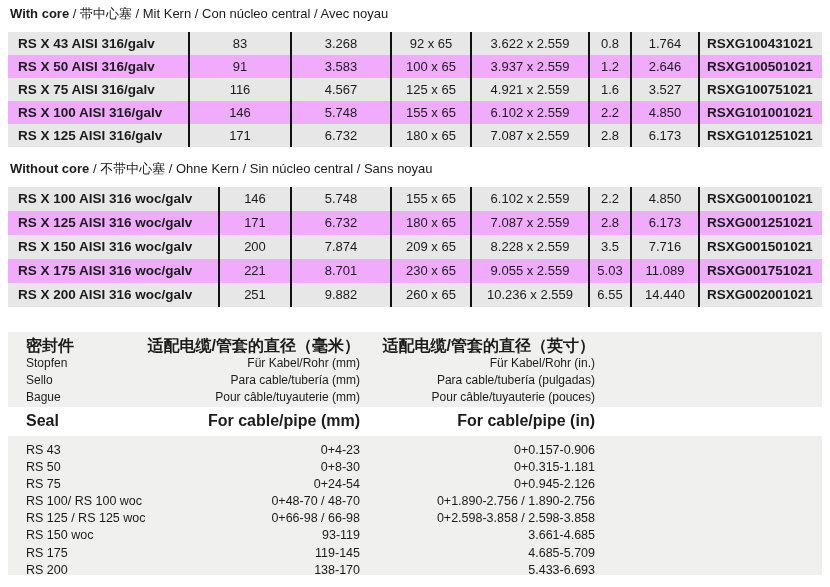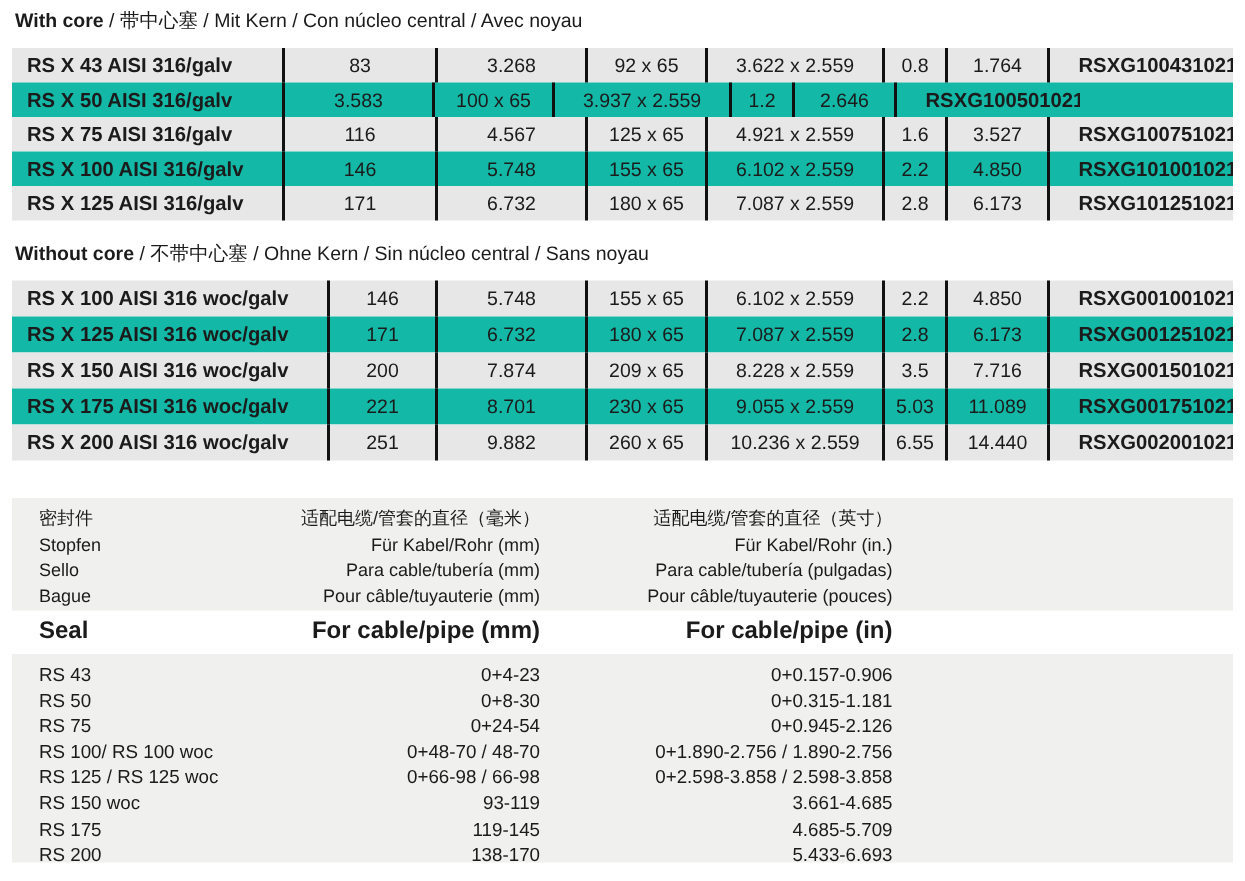--- a/index.html
+++ b/index.html
@@ -8,37 +8,37 @@
     font-family:"Liberation Sans", sans-serif; color:#1b1b1b; overflow:hidden;
   }
   .title { position:absolute; left:10px; font-size:13px; white-space:nowrap; }
   .title .b { font-weight:bold; }
   #title1 { top:5px;text-align:center; }
   #title2 { top:160px; }
 
   .dtable { position:absolute; left:8px; width:814px; }
   #table1 { top:32px; }
   #table2 { top:187px; }
-  .trow { display:flex; height:23px; line-height:23px; background:#14b8a6; }
+  .trow { display:flex; height:23px; line-height:23px; background:#f0abfc; }
   #table2 .trow { height:24px; line-height:24px; }
   .trow.grey { background:#e7e7e7; }
   .cell { box-sizing:border-box; font-size:13px; white-space:nowrap; overflow:hidden; }
   .lbl  { font-weight:bold; padding-left:10px; font-size:13.5px; }
   .num  { text-align:center; }
-  .code { font-weight:bold; padding-left:19px; font-size:13.5px; }
+  .code { font-weight:bold; padding-left:7px; font-size:13.5px; }
   .bL   { border-left:2px solid #111111; }
   .wl1 { width:180px; } .wl2 { width:210px; }
   .wc1a { width:102px; } .wc1b { width:72px; }
   .wc2 { width:100px; } .wc3 { width:80px; } .wc4 { width:118px; }
   .wc5 { width:42px; }  .wc6 { width:68px; } .wc7 { width:124px; }
 
   .block { position:absolute; left:8px; width:814px; background:#f0f0ee; box-sizing:border-box; }
   #sealHeader { top:332px; height:75px; padding-top:4px; }
   .hline { position:relative; height:17px; line-height:17px; font-size:12px; white-space:nowrap; }
-  .hline.cn { height:19px; line-height:19px; font-size:12px; font-weight:normal; }
+  .hline.cn { height:19px; line-height:19px; font-size:16px; font-weight:bold; }
   .colA { position:absolute; left:18px; }
   .colB { position:absolute; right:462px; }
   .colC { position:absolute; right:227px; }
 
   #sealRow { position:absolute; left:8px; top:410px; width:814px; height:22px; line-height:22px;
              font-weight:bold; font-size:16px; }
   #sealData { top:436px; height:139px; padding-top:6px; }
   .drow { position:relative; height:17.1px; line-height:17.1px; font-size:12.5px; white-space:nowrap; }
 </style>
 </head>
@@ -56,20 +56,21 @@
       <div class="cell num wc1a bL">83</div>
       <div class="cell num wc2 bL">3.268</div>
       <div class="cell num wc3 bL">92 x 65</div>
       <div class="cell num wc4 bL">3.622 x 2.559</div>
       <div class="cell num wc5 bL">0.8</div>
       <div class="cell num wc6 bL">1.764</div>
       <div class="cell code wc7 bL">RSXG100431021</div>
     </div>
     <div class="trow">
       <div class="cell lbl wl1">RS X 50 AISI 316/galv</div>
+      <div class="cell num wc1a bL">91</div>
       <div class="cell num wc2 bL">3.583</div>
       <div class="cell num wc3 bL">100 x 65</div>
       <div class="cell num wc4 bL">3.937 x 2.559</div>
       <div class="cell num wc5 bL">1.2</div>
       <div class="cell num wc6 bL">2.646</div>
       <div class="cell code wc7 bL">RSXG100501021</div>
     </div>
     <div class="trow grey">
       <div class="cell lbl wl1">RS X 75 AISI 316/galv</div>
       <div class="cell num wc1a bL">116</div>

